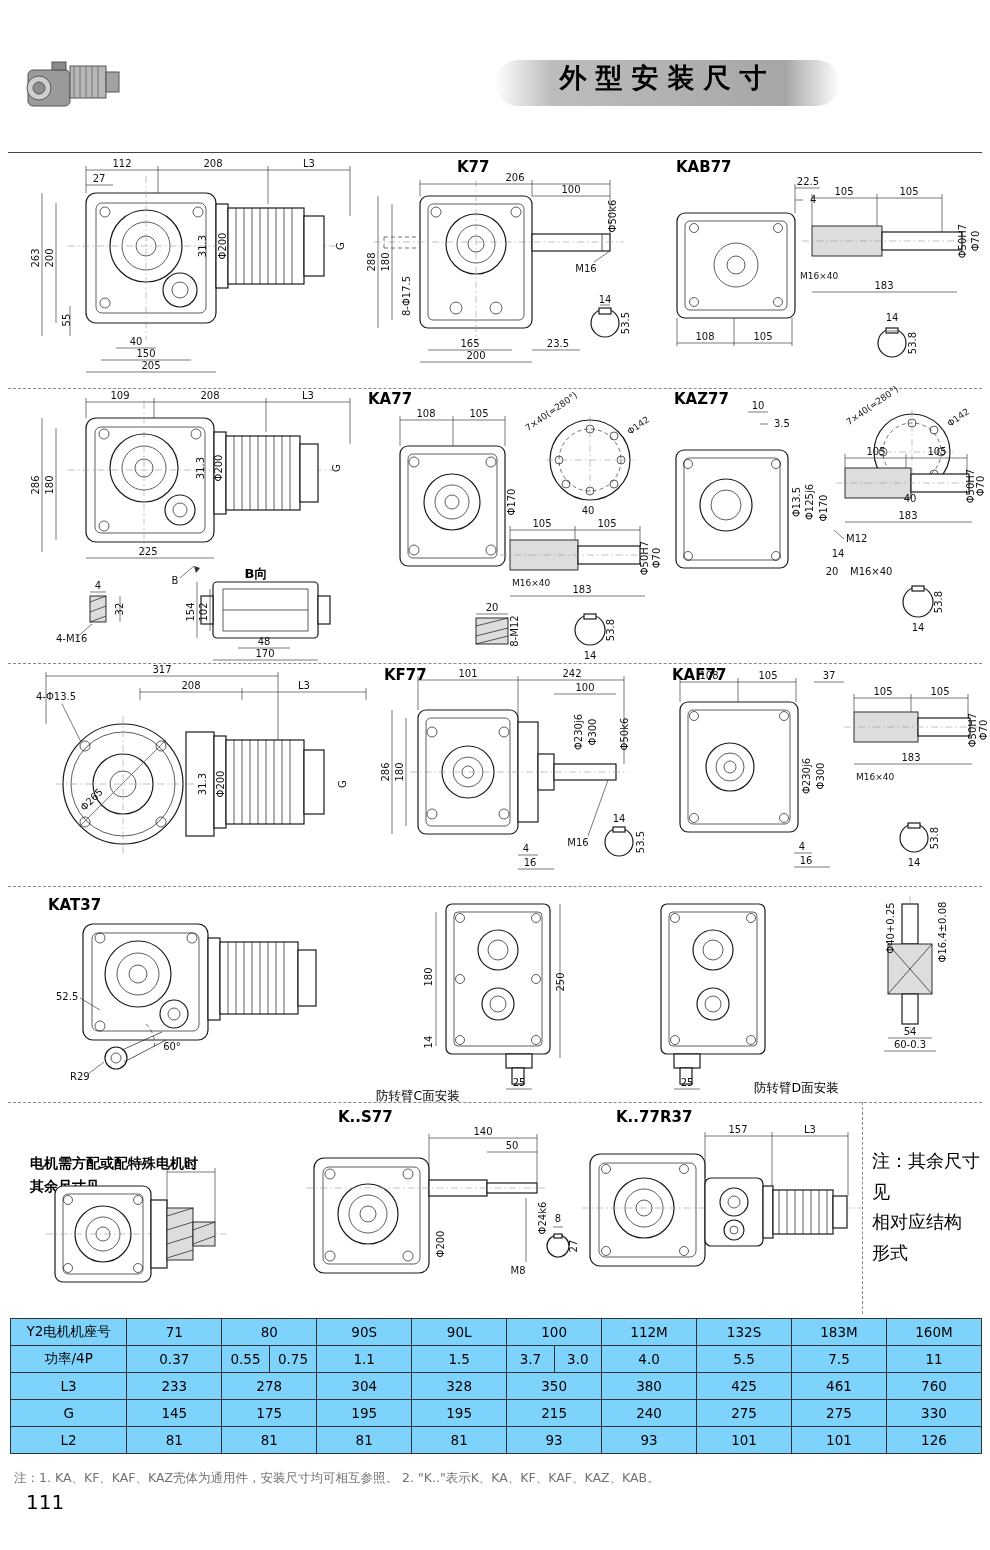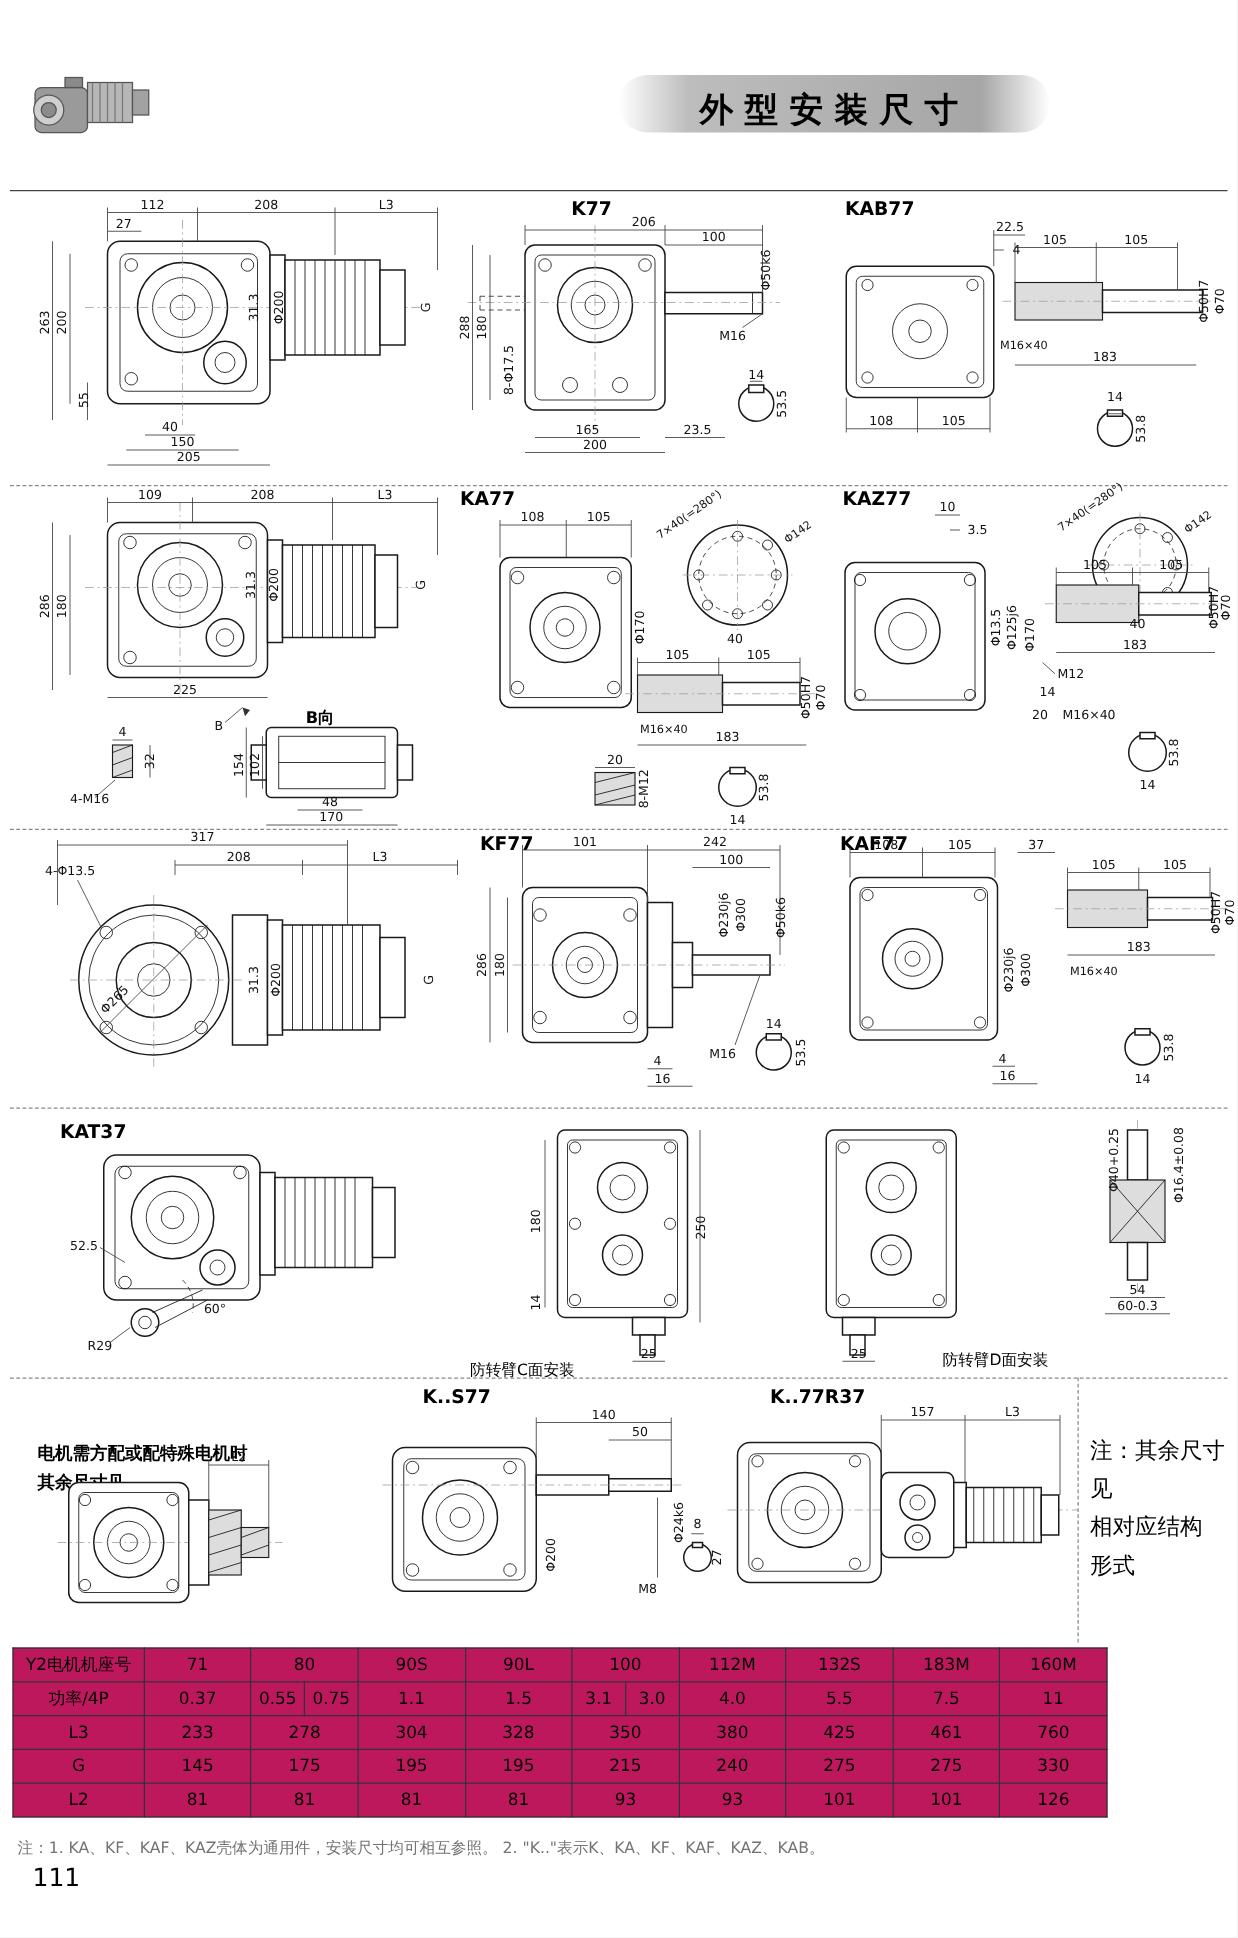--- a/index.html
+++ b/index.html
@@ -18,27 +18,27 @@
   .d9{font-size:9px}
   .as{text-anchor:start}
   .ttl{font-size:15px;font-weight:bold;fill:#000;text-anchor:start}
   .sttl{font-size:13px;font-weight:bold;fill:#000;text-anchor:middle}
   .cap{font-size:12.5px;fill:#000;text-anchor:start}
   .hr{position:absolute;left:8px;right:8px;border-top:1.5px solid #444}
   .sep{position:absolute;left:8px;right:8px;border-top:1px dashed #888}
   .vsep{position:absolute;border-left:1px dashed #888}
   .banner{position:absolute;left:495px;top:60px;width:345px;height:46px;border-radius:23px;
     background:linear-gradient(90deg,#fff 0%,#bdbdbd 16%,#a6a6a6 84%,#fff 100%);
-    display:flex;align-items:flex-end;justify-content:center}
+    display:flex;align-items:flex-start;justify-content:center}
   .banner span{font-size:27px;font-weight:bold;letter-spacing:9px;color:#000}
   .watermark{position:absolute;left:348px;top:612px;font-size:300px;line-height:1;font-weight:bold;
     color:#4a4a4a;letter-spacing:-12px;mix-blend-mode:multiply;z-index:30}
   .flange-note{position:absolute;left:30px;top:1152px;font-size:14px;font-weight:bold;line-height:1.65;color:#000}
   .side-note{position:absolute;left:872px;top:1146px;width:110px;font-size:18px;line-height:1.7;color:#000}
-  .dimtable{position:absolute;left:10px;top:1318px;width:876px;border-collapse:collapse;table-layout:fixed;background:#be185d;z-index:40}
+  .dimtable{position:absolute;left:10px;top:1318px;width:972px;border-collapse:collapse;table-layout:fixed;background:#7dd3fc;z-index:40}
   .dimtable td{border:1px solid #333;text-align:center;font-size:13.5px;height:27px;padding:0;color:#000}
   .footnote{position:absolute;left:14px;top:1470px;font-size:12.5px;color:#737373;z-index:40}
   .pagenum{position:absolute;left:26px;top:1490px;font-size:20px;color:#000}
 </style>
 </head>
 <body>
 
 <div class="page">
 
   <svg style="left:22px;top:50px" width="108" height="66" viewBox="0 0 108 66">
@@ -699,21 +699,21 @@
       <td>183M</td>
       <td>160M</td>
     </tr>
     <tr>
       <td>功率/4P</td>
       <td>0.37</td>
       <td>0.55</td>
       <td>0.75</td>
       <td>1.1</td>
       <td>1.5</td>
-      <td>3.1</td>
+      <td>3.7</td>
       <td>3.0</td>
       <td>4.0</td>
       <td>5.5</td>
       <td>7.5</td>
       <td>11</td>
     </tr>
     <tr>
       <td>L3</td>
       <td>233</td>
       <td colspan="2">278</td>

